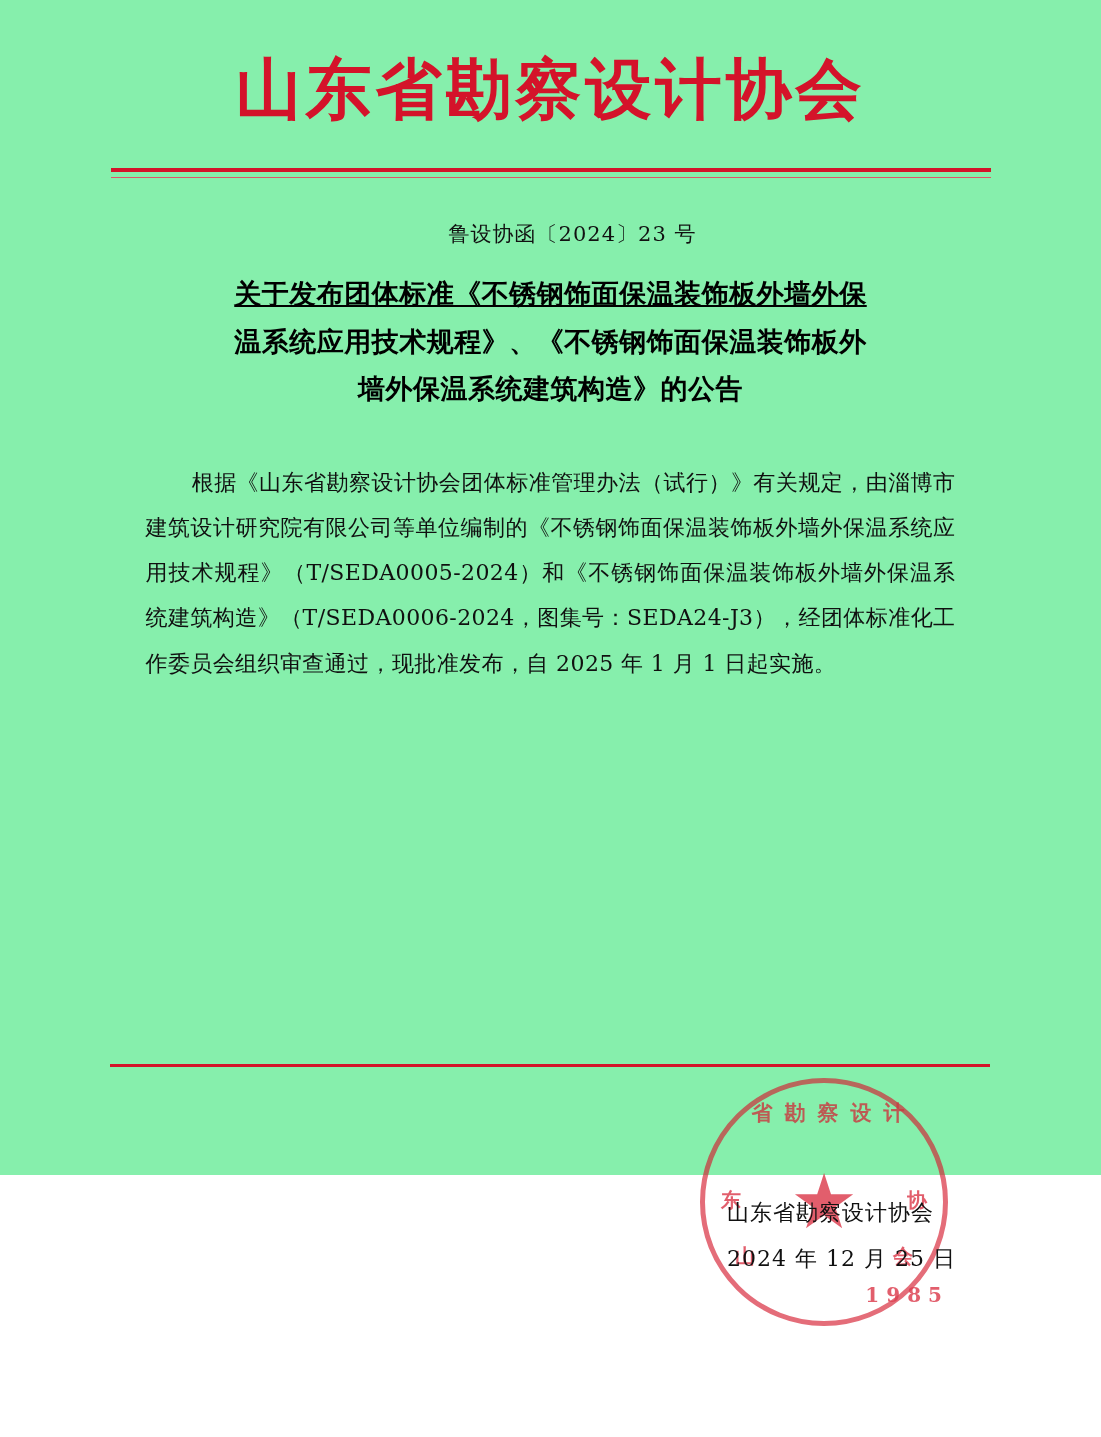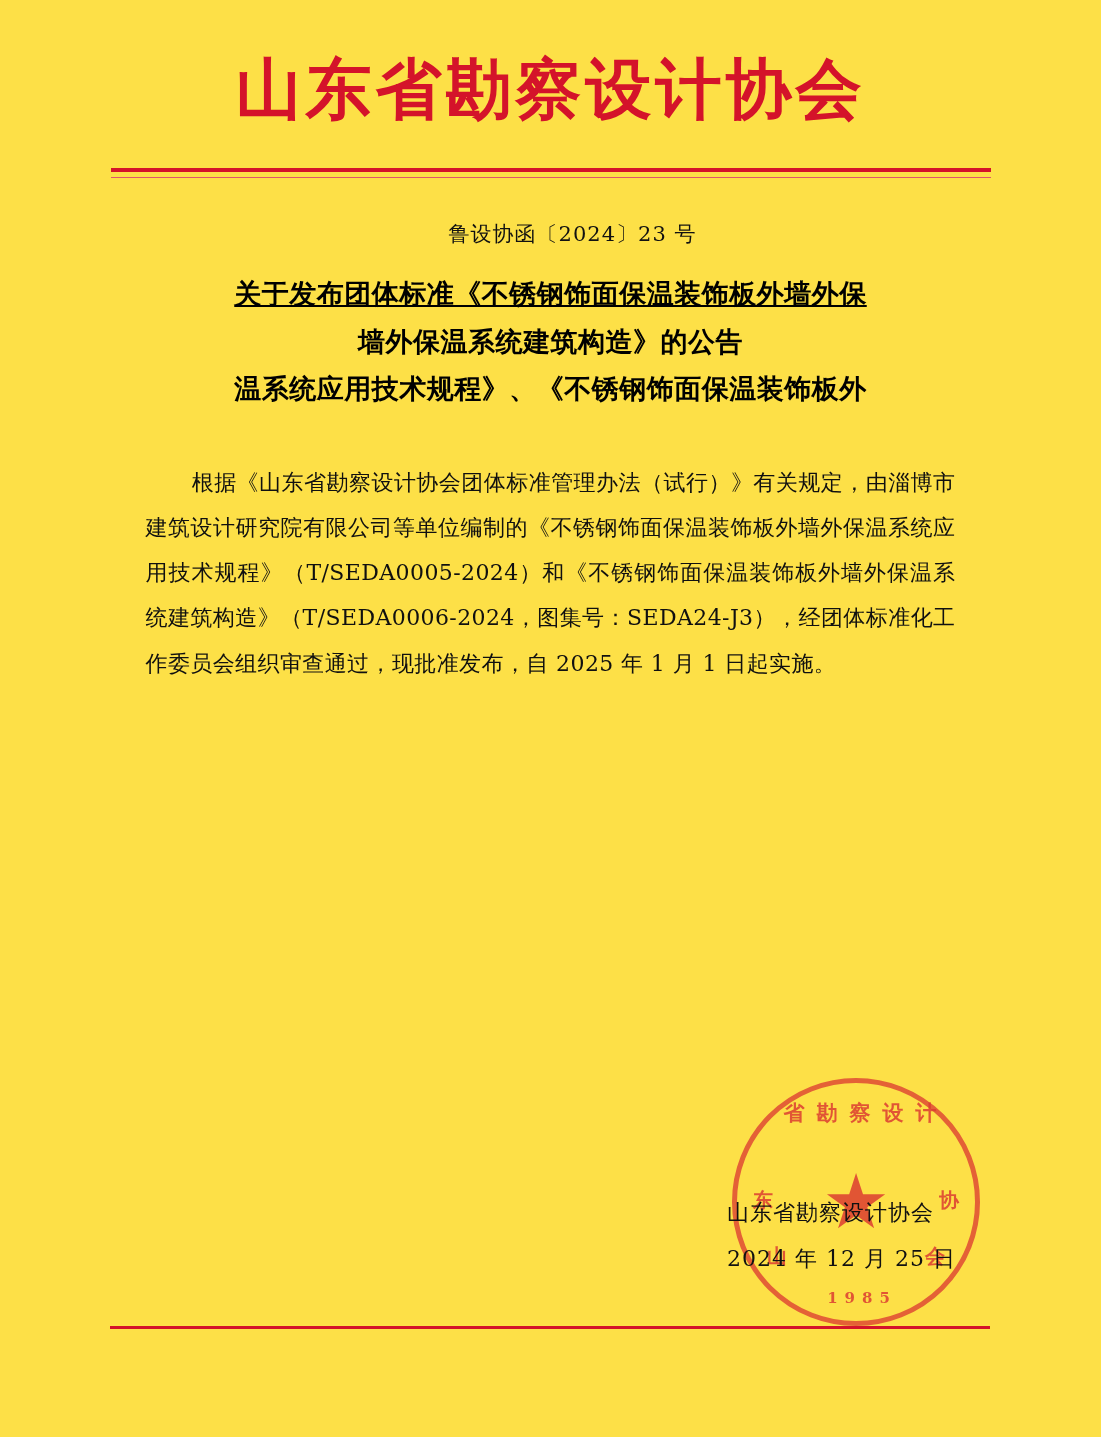--- a/index.html
+++ b/index.html
@@ -11,22 +11,22 @@
     width: 1101px;
     height: 1437px;
     font-family: "DejaVu Serif", "Liberation Serif", serif;
     color: #1a1a1a;
     position: relative;
     overflow: hidden;
   }
   .page {
     position: relative;
     width: 1101px;
-    height: 1437px;
-    background: #fde047;
+    height: 1175px;
+    background: #86efac;
   }
 
   
   .letterhead {
     text-align: center;
     padding-top: 52px;
   }
   .letterhead-title {
     font-family: "DejaVu Serif", "Liberation Serif", serif;
     font-size: 66px;
@@ -108,21 +108,21 @@
     line-height: 2.1;
     letter-spacing: 1px;
     color: #111;
     z-index: 3;
   }
   .sign-date { white-space: nowrap; }
 
   
   .seal {
     position: absolute;
-    left: 732px;
+    left: 700px;
     top: 1078px;
     width: 238px;
     height: 238px;
     border-radius: 50%;
     border: 5px solid rgba(213,25,45,0.78);
     z-index: 2;
     opacity: 0.82;
   }
   .seal-star {
     position: absolute;
@@ -142,23 +142,24 @@
     font-weight: 700;
   }
   .seal-text-top {
     top: 16px;
     font-size: 21px;
     letter-spacing: 12px;
     padding-left: 10px;
   }
   .seal-text-bottom {
     bottom: 14px;
-    font-size: 15px;
+    font-size: 20px;
     letter-spacing: 7px;
     padding-left: 6px;
+    text-align: right;
   }
   .seal-ch {
     position: absolute;
     color: rgba(213,25,45,0.85);
     font-weight: 700;
     font-size: 20px;
   }
 
   
   .footer-rule {
@@ -180,22 +181,22 @@
     <div class="rule-wrap">
       <div class="rule-thick"></div>
       <div class="rule-thin"></div>
     </div>
   </div>
 
   <div class="doc-number">鲁设协函〔2024〕23 号</div>
 
   <div class="doc-title">
     <span class="line l1">关于发布团体标准《不锈钢饰面保温装饰板外墙外保</span>
+    <span class="line l2">温系统应用技术规程》、《不锈钢饰面保温装饰板外</span>
     <span class="line l3">墙外保温系统建筑构造》的公告</span>
-    <span class="line l2">温系统应用技术规程》、《不锈钢饰面保温装饰板外</span>
   </div>
 
   <div class="body-block">
 
     <div class="para indent">根据《山东省勘察设计协会团体标准管理办法（试行）》有关规定，由淄博市建筑设计研究院有限公司等单位编制的《不锈钢饰面保温装饰板外墙外保温系统应用技术规程》（T/SEDA0005-2024）和《不锈钢饰面保温装饰板外墙外保温系统建筑构造》（T/SEDA0006-2024，图集号：SEDA24-J3），经团体标准化工作委员会组织审查通过，现批准发布，自 2025 年 1 月 1 日起实施。</div>
 
 
   </div>
 
   <div class="seal">

